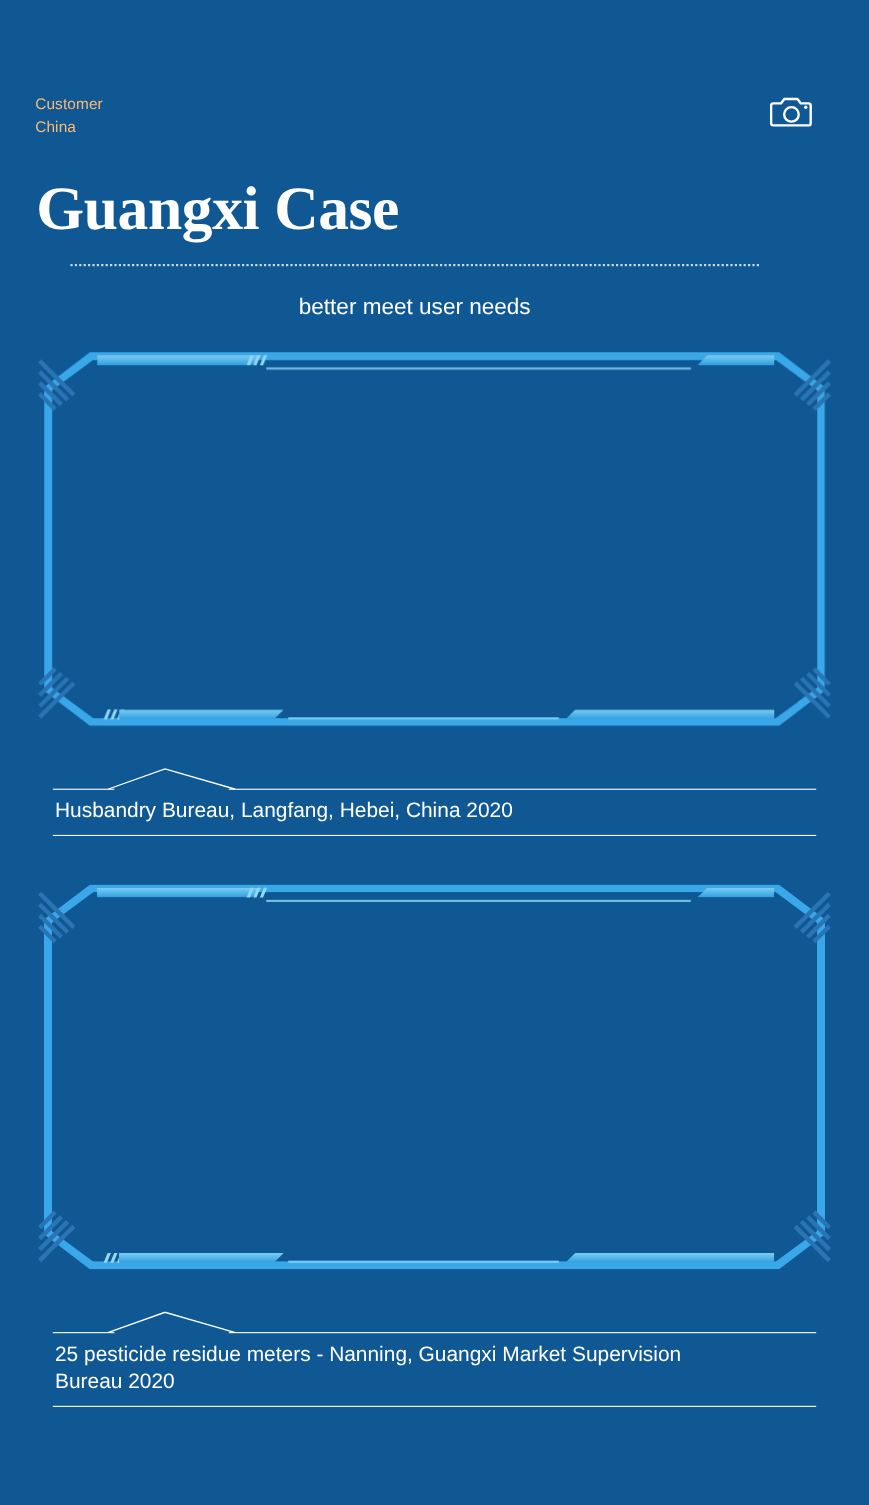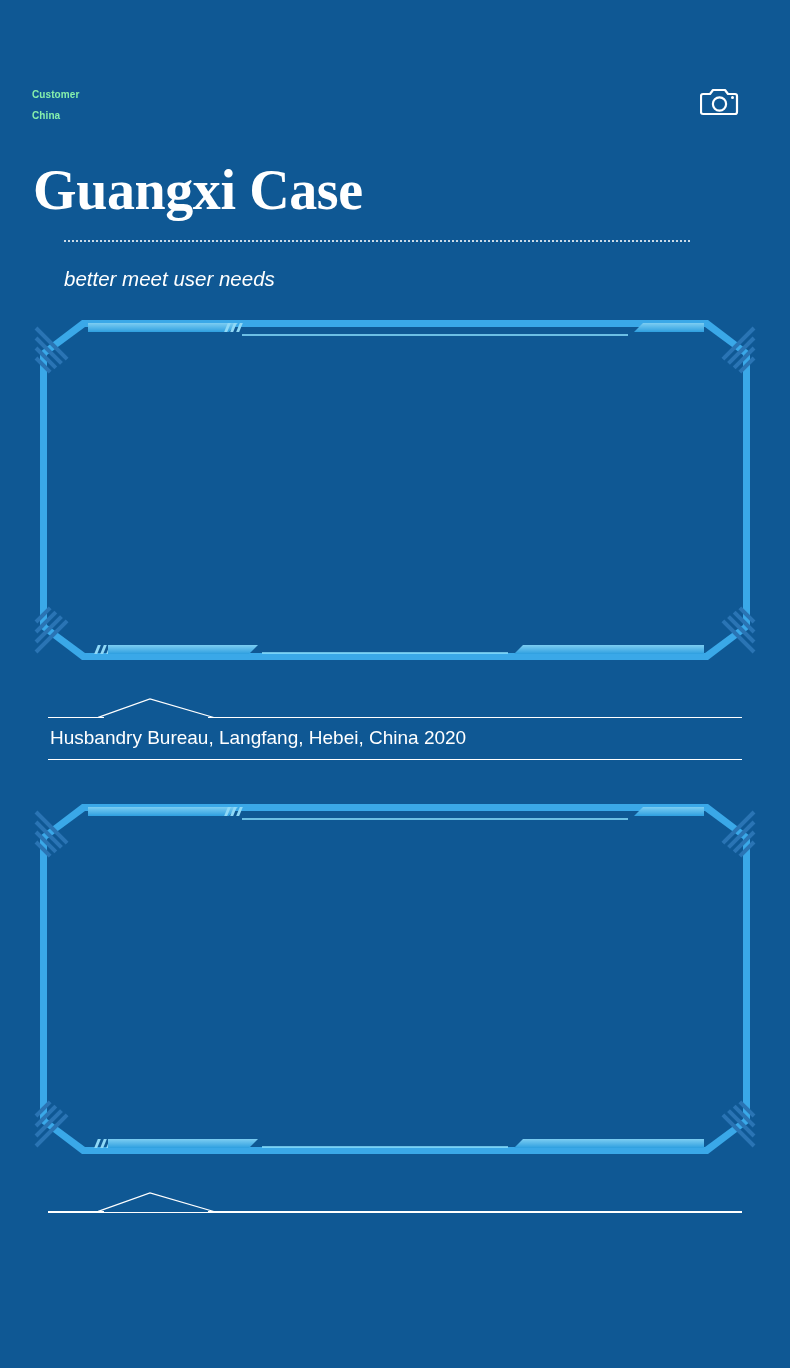--- a/index.html
+++ b/index.html
@@ -19,24 +19,24 @@
     background: #0f5894;
   }
 
   
   .header {
     position: relative;
     padding: 84px 50px 0 32px;
   }
 
   .eyebrow {
-    color: #86efac;
-    font-size: 10px;
+    color: #fdba74;
+    font-size: 14px;
     line-height: 21px;
-    font-weight: 700;
+    font-weight: 400;
     letter-spacing: .1px;
     width: 140px;
   }
   .eyebrow span { display: block; }
 
   .camera-icon {
     position: absolute;
     top: 85px;
     right: 50px;
     width: 40px;
@@ -61,21 +61,21 @@
   }
 
   .subtitle {
     color: #ffffff;
     font-size: 20.5px;
     line-height: 31px;
     margin: 21px 50px 0 32px;
     text-align: justify;
     text-justify: inter-word;
   }
-  .subtitle .lastline { text-align: left; font-style: italic; }
+  .subtitle .lastline { text-align: center; }
 
   
   .case { position: relative; }
 
   .frame {
     position: relative;
     margin: 0 30px 0 30px;
     height: 358px;
   }
 
@@ -553,17 +553,21 @@
     </div>
 
     <div class="caption-wrap">
       <div class="cap-top">
         <span class="ln-left"></span>
         <span class="ln-right"></span>
         <svg class="peak" width="116" height="20" viewBox="0 0 116 20" fill="none">
           <path d="M0 19.5 L52 1 L116 19.5" stroke="#ffffff" stroke-width="1.2" fill="none"></path>
         </svg>
       </div>
+      <div class="caption-text">
+        <div>25 pesticide residue meters - Nanning, Guangxi Market Supervision</div>
+        <div>Bureau 2020</div>
+      </div>
       <div class="cap-bot"></div>
     </div>
   </div>
 
 </div>
 
 </body></html>

